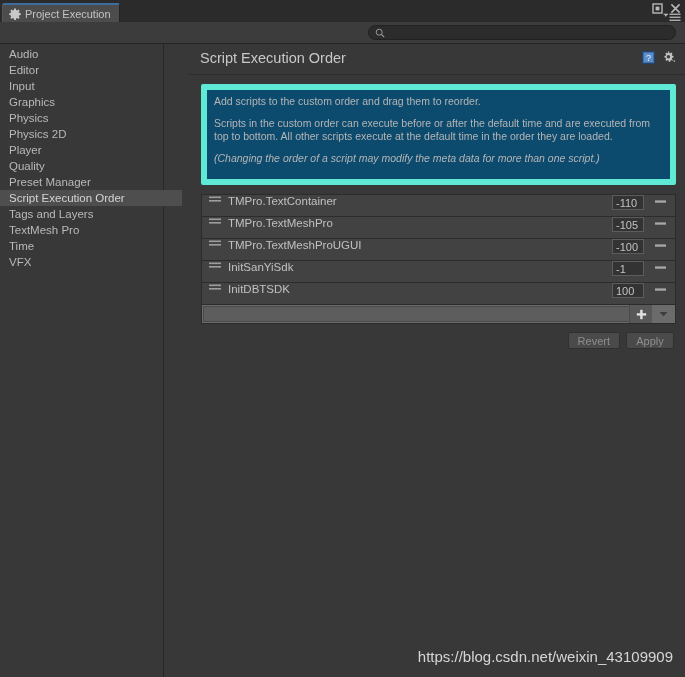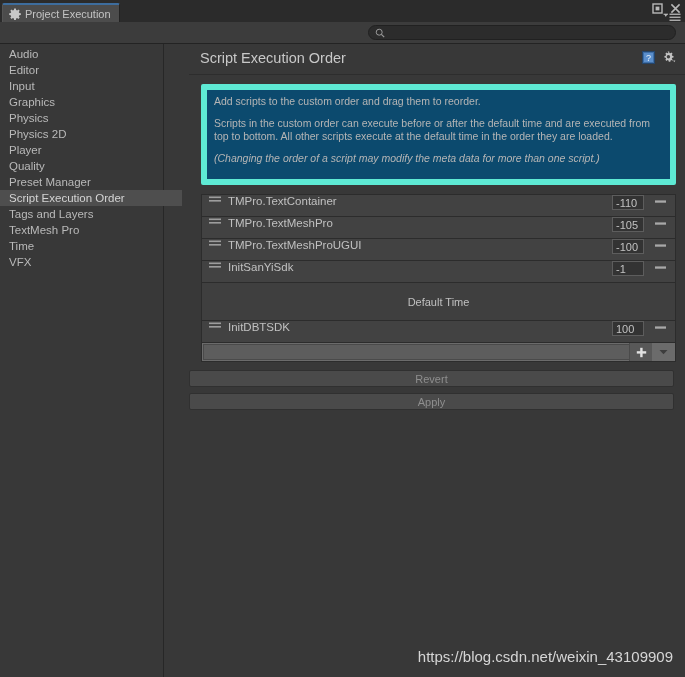--- a/index.html
+++ b/index.html
@@ -193,21 +193,20 @@
   }
   .add-caret {
     position: absolute; right: 3px; top: 0; bottom: 0; width: 18px;
     display: flex; align-items: center; justify-content: center;
   }
 
   
   .btnrow {
     display: flex; justify-content: flex-end; gap: 6px;
     margin: 8px 11px 0 0;
-    flex-direction: column;
   }
   .btn {
     min-width: 48px; height: 17px;
     background: #4a4a4a;
     border: 1px solid #303030;
     border-radius: 2px;
     color: #8e8e8e;
     font-size: 11px;
     display: flex; align-items: center; justify-content: center;
     padding: 0 9px;
@@ -347,23 +346,20 @@
           <rect x="0" y="1.5" width="12" height="1.6" fill="#9d9d9d"></rect>
           <rect x="0" y="5" width="12" height="1.6" fill="#9d9d9d"></rect>
         </svg>
         <span class="row-label">InitSanYiSdk</span>
         <input class="order-input" type="text" value="-1" style="">
         <svg class="minus-btn" viewBox="0 0 13 13">
           <rect x="1" y="5.4" width="11" height="2.3" fill="#a8a8a8"></rect>
         </svg>
       </div>
 
-      <div class="default-row">
-        <span class="default-label">Default Time</span>
-      </div>
 
       <div class="row">
         <svg class="drag-handle" viewBox="0 0 12 8">
           <rect x="0" y="1.5" width="12" height="1.6" fill="#9d9d9d"></rect>
           <rect x="0" y="5" width="12" height="1.6" fill="#9d9d9d"></rect>
         </svg>
         <span class="row-label">InitDBTSDK</span>
         <input class="order-input" type="text" value="100" style="">
         <svg class="minus-btn" viewBox="0 0 13 13">
           <rect x="1" y="5.4" width="11" height="2.3" fill="#a8a8a8"></rect>

